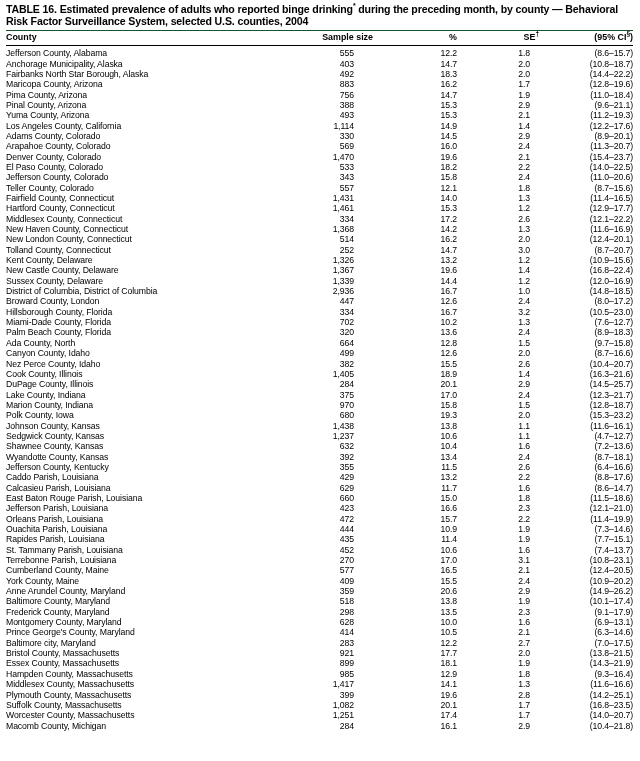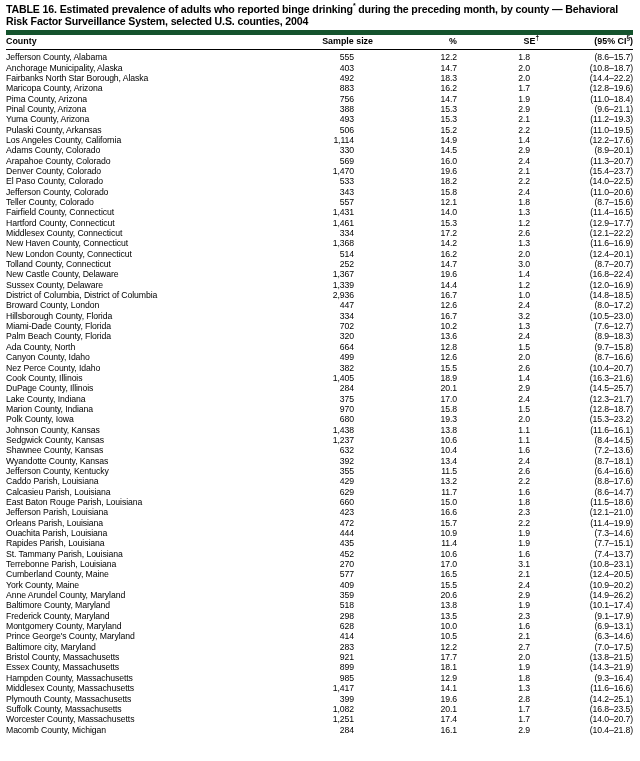--- a/index.html
+++ b/index.html
@@ -31,21 +31,21 @@
     width: 100%;
     border-collapse: collapse;
     table-layout: fixed;
   }
   table.data col.c-county      { width: 305px; }
   table.data col.c-sample      { width: 62px; }
   table.data col.c-pct         { width: 84px; }
   table.data col.c-se          { width: 82px; }
   table.data col.c-ci          { width: auto; }
   thead th {
-    border-top: 5px solid #14532d;
+    border-top: 1px solid #14532d;
     border-bottom: 1px solid #000;
     font-weight: bold;
     font-size: 8.9px;
     line-height: 11px;
     padding: 1px 0 2px 0;
     text-align: right;
     white-space: nowrap;
   }
   thead th.h-county { text-align: left; }
   thead th sup {
@@ -137,27 +137,20 @@
           <td class="cell-ci">(9.6–21.1)</td>
         </tr>
         <tr>
           <td class="cell-county">Yuma County, Arizona</td>
           <td class="cell-sample_size">493</td>
           <td class="cell-pct">15.3</td>
           <td class="cell-se">2.1</td>
           <td class="cell-ci">(11.2–19.3)</td>
         </tr>
         <tr>
-          <td class="cell-county">Pulaski County, Arkansas</td>
-          <td class="cell-sample_size">506</td>
-          <td class="cell-pct">15.2</td>
-          <td class="cell-se">2.2</td>
-          <td class="cell-ci">(11.0–19.5)</td>
-        </tr>
-        <tr>
           <td class="cell-county">Los Angeles County, California</td>
           <td class="cell-sample_size">1,114</td>
           <td class="cell-pct">14.9</td>
           <td class="cell-se">1.4</td>
           <td class="cell-ci">(12.2–17.6)</td>
         </tr>
         <tr>
           <td class="cell-county">Adams County, Colorado</td>
           <td class="cell-sample_size">330</td>
           <td class="cell-pct">14.5</td>
@@ -235,20 +228,27 @@
           <td class="cell-ci">(12.4–20.1)</td>
         </tr>
         <tr>
           <td class="cell-county">Tolland County, Connecticut</td>
           <td class="cell-sample_size">252</td>
           <td class="cell-pct">14.7</td>
           <td class="cell-se">3.0</td>
           <td class="cell-ci">(8.7–20.7)</td>
         </tr>
         <tr>
+          <td class="cell-county">Kent County, Delaware</td>
+          <td class="cell-sample_size">1,326</td>
+          <td class="cell-pct">13.2</td>
+          <td class="cell-se">1.2</td>
+          <td class="cell-ci">(10.9–15.6)</td>
+        </tr>
+        <tr>
           <td class="cell-county">New Castle County, Delaware</td>
           <td class="cell-sample_size">1,367</td>
           <td class="cell-pct">19.6</td>
           <td class="cell-se">1.4</td>
           <td class="cell-ci">(16.8–22.4)</td>
         </tr>
         <tr>
           <td class="cell-county">Sussex County, Delaware</td>
           <td class="cell-sample_size">1,339</td>
           <td class="cell-pct">14.4</td>
@@ -351,21 +351,21 @@
           <td class="cell-sample_size">1,438</td>
           <td class="cell-pct">13.8</td>
           <td class="cell-se">1.1</td>
           <td class="cell-ci">(11.6–16.1)</td>
         </tr>
         <tr>
           <td class="cell-county">Sedgwick County, Kansas</td>
           <td class="cell-sample_size">1,237</td>
           <td class="cell-pct">10.6</td>
           <td class="cell-se">1.1</td>
-          <td class="cell-ci">(8.4–14.5)</td>
+          <td class="cell-ci">(4.7–12.7)</td>
         </tr>
         <tr>
           <td class="cell-county">Shawnee County, Kansas</td>
           <td class="cell-sample_size">632</td>
           <td class="cell-pct">10.4</td>
           <td class="cell-se">1.6</td>
           <td class="cell-ci">(7.2–13.6)</td>
         </tr>
         <tr>
           <td class="cell-county">Wyandotte County, Kansas</td>

